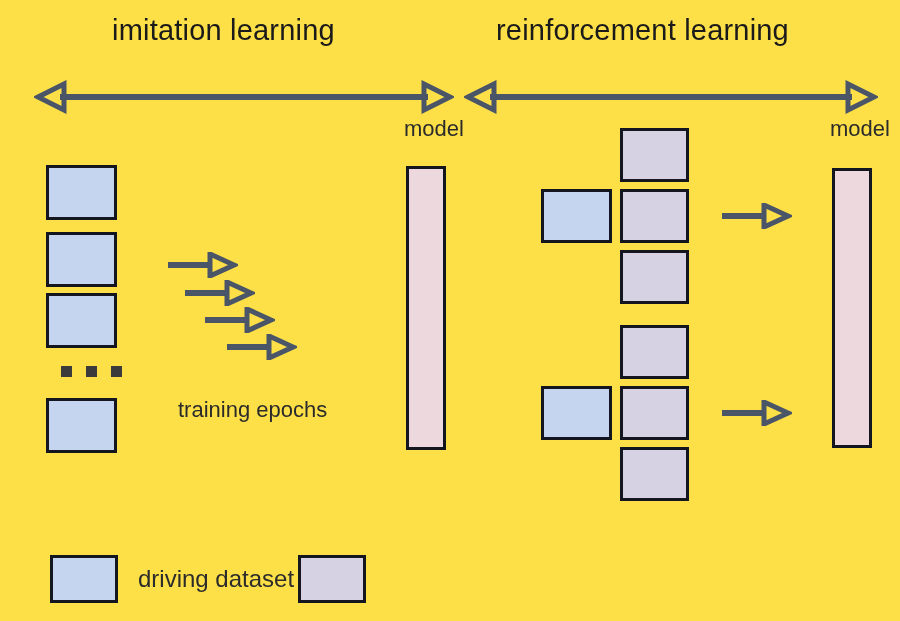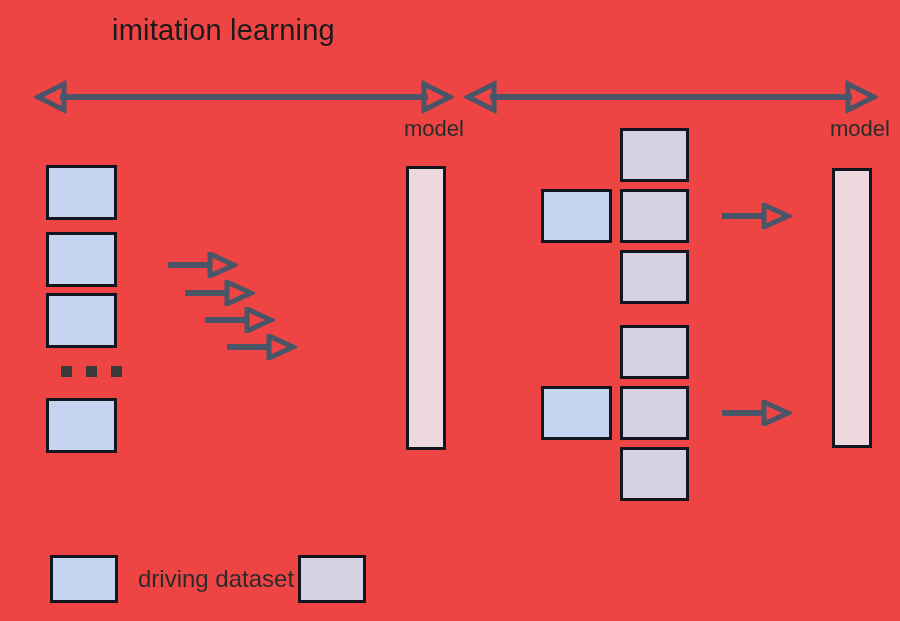--- a/index.html
+++ b/index.html
@@ -8,21 +8,21 @@
     background: #ffffff;
   }
   body {
     font-family: "Liberation Sans", sans-serif;
     -webkit-font-smoothing: antialiased;
   }
   #canvas {
     position: relative;
     width: 900px;
     height: 621px;
-    background: #ef4444;
+    background: #fde047;
     overflow: hidden;
   }
   .panel-title {
     position: absolute;
     font-size: 29px;
     color: #1a1a1a;
     white-space: nowrap;
     letter-spacing: 0.2px;
   }
   .axis-arrow {
@@ -119,23 +119,25 @@
   </svg>
   <svg class="flow-arrow" style="left:205px; top:307px;" width="70" height="26" viewBox="0 0 70 26">
     <line x1="0" y1="13" x2="44" y2="13" stroke="#4a5568" stroke-width="6"></line>
     <polygon points="66,13 42,2 42,24" fill="none" stroke="#4a5568" stroke-width="5" stroke-linejoin="miter"></polygon>
   </svg>
   <svg class="flow-arrow" style="left:227px; top:334px;" width="70" height="26" viewBox="0 0 70 26">
     <line x1="0" y1="13" x2="44" y2="13" stroke="#4a5568" stroke-width="6"></line>
     <polygon points="66,13 42,2 42,24" fill="none" stroke="#4a5568" stroke-width="5" stroke-linejoin="miter"></polygon>
   </svg>
 
+  <div class="caption" style="left:178px; top:397px;">training epochs</div>
 
   <div class="box box-pink" style="left:406px; top:166px; width:40px; height:284px;"></div>
 
+  <div class="panel-title" style="left:496px; top:14px;">reinforcement learning</div>
 
   <svg class="axis-arrow" style="left:464px; top:80px;" width="414" height="34" viewBox="0 0 414 34">
     <line x1="26" y1="17" x2="388" y2="17" stroke="#4a5568" stroke-width="6"></line>
     <polygon points="4,17 30,4 30,30" fill="none" stroke="#4a5568" stroke-width="5" stroke-linejoin="miter"></polygon>
     <polygon points="410,17 384,4 384,30" fill="none" stroke="#4a5568" stroke-width="5" stroke-linejoin="miter"></polygon>
   </svg>
 
   <div class="model-label" style="left:822px; top:116px;">model</div>
 
   <div class="box box-purple" style="left:620px; top:128px; width:69px; height:54px;"></div>

